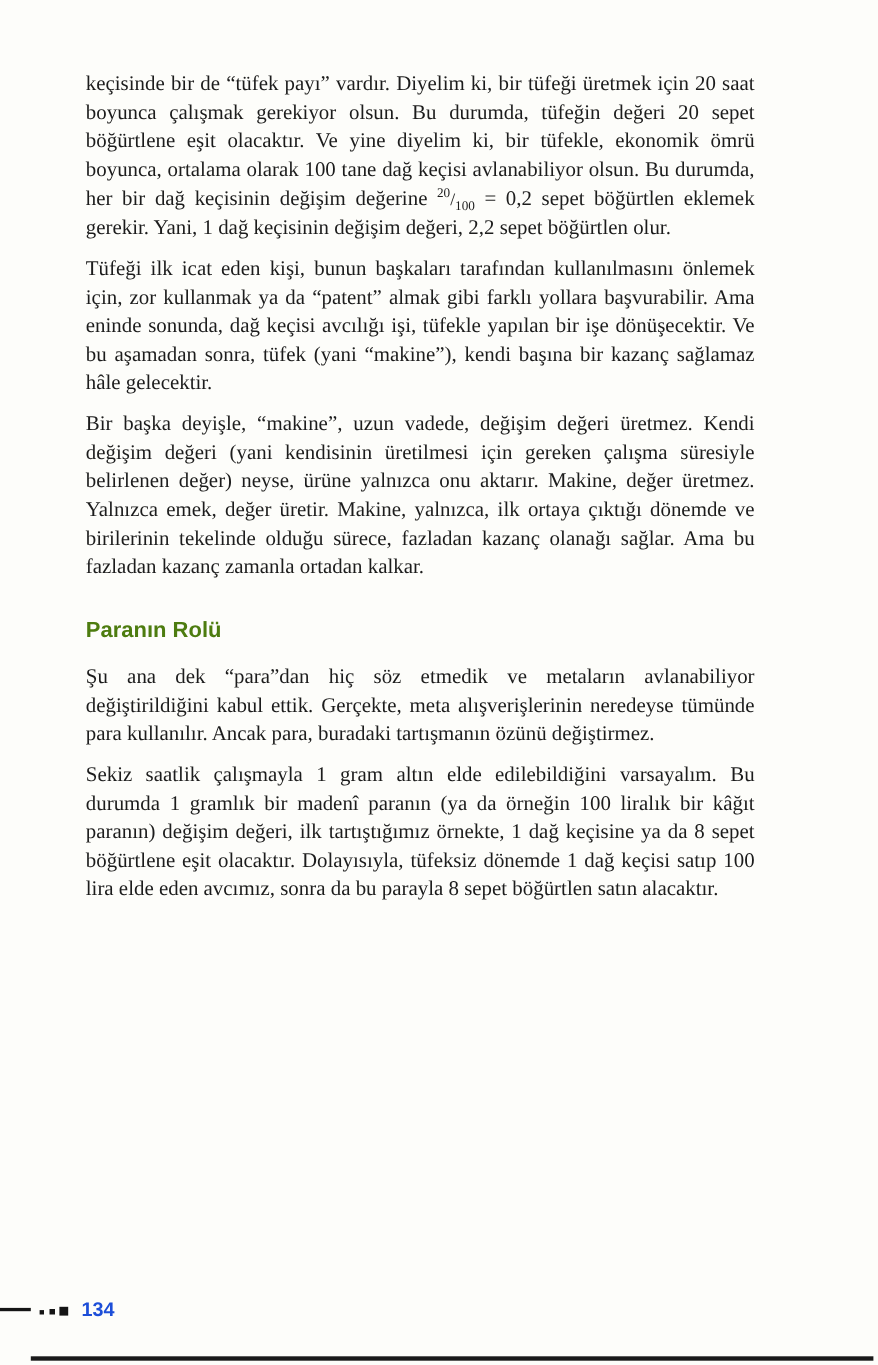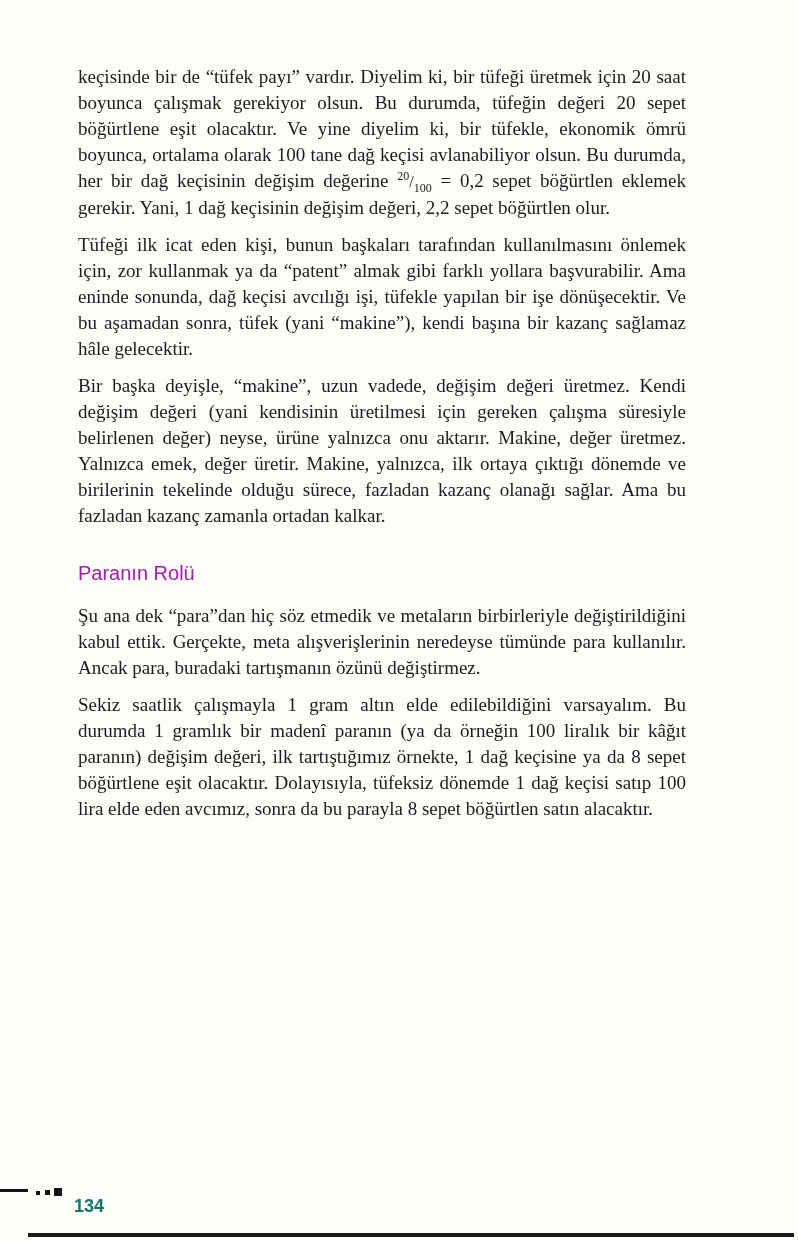--- a/index.html
+++ b/index.html
@@ -29,22 +29,22 @@
   .para {
     margin: 0 0 11px 0;
     font-size: 19px;
     line-height: 26px;
     text-align: justify;
     text-justify: inter-word;
   }
   .section-heading {
     font-family: "Liberation Sans", sans-serif;
     font-size: 20px;
-    font-weight: normal;
-    color: #a21caf;
+    font-weight: bold;
+    color: #4d7c0f;
     margin: 32px 0 18px 0;
     line-height: 24px;
   }
   .frac-num {
     font-size: 12px;
     line-height: 0;
     vertical-align: super;
   }
   .frac-slash {
     font-size: 16px;
@@ -76,22 +76,21 @@
   .sq1 { left: 36px; top: 13px; width: 4px; height: 4px; }
   .sq2 { left: 45px; top: 12px; width: 5px; height: 5px; }
   .sq3 { left: 54px; top: 10px; width: 8px; height: 8px; }
   .page-number {
     position: absolute;
     left: 74px;
     top: 2px;
     font-family: "Liberation Sans", sans-serif;
     font-weight: bold;
     font-size: 18px;
-    color: #0f766e;
-    margin-top: 16px;
+    color: #1d4ed8;
   }
   .bottom-edge {
     position: absolute;
     left: 28px;
     top: 1233px;
     width: 766px;
     height: 4px;
     background: #1a1a1a;
   }
 </style>
@@ -104,21 +103,21 @@
 
     <p class="para"><span>keçisinde bir de “tüfek payı” vardır. Diyelim ki, bir tüfeği üretmek için 20 saat boyunca çalışmak gerekiyor olsun. Bu durumda, tüfeğin değeri 20 sepet böğürtlene eşit olacaktır. Ve yine diyelim ki, bir tüfekle, ekonomik ömrü boyunca, ortalama olarak 100 tane dağ keçisi avlanabiliyor olsun. Bu durumda, her bir dağ keçisinin değişim değerine </span><sup class="frac-num">20</sup><span class="frac-slash">/</span><sub class="frac-den">100</sub><span> = 0,2 sepet böğürtlen eklemek gerekir. Yani, 1 dağ keçisinin değişim değeri, 2,2 sepet böğürtlen olur.</span></p>
 
 
     <p class="para">Tüfeği ilk icat eden kişi, bunun başkaları tarafından kullanılmasını önlemek için, zor kullanmak ya da “patent” almak gibi farklı yollara başvurabilir. Ama eninde sonunda, dağ keçisi avcılığı işi, tüfekle yapılan bir işe dönüşecektir. Ve bu aşamadan sonra, tüfek (yani “makine”), kendi başına bir kazanç sağlamaz hâle gelecektir.</p>
 
     <p class="para">Bir başka deyişle, “makine”, uzun vadede, değişim değeri üretmez. Kendi değişim değeri (yani kendisinin üretilmesi için gereken çalışma süresiyle belirlenen değer) neyse, ürüne yalnızca onu aktarır. Makine, değer üretmez. Yalnızca emek, değer üretir. Makine, yalnızca, ilk ortaya çıktığı dönemde ve birilerinin tekelinde olduğu sürece, fazladan kazanç olanağı sağlar. Ama bu fazladan kazanç zamanla ortadan kalkar.</p>
 
     <h2 class="section-heading">Paranın Rolü</h2>
 
-    <p class="para">Şu ana dek “para”dan hiç söz etmedik ve metaların birbirleriyle değiştirildiğini kabul ettik. Gerçekte, meta alışverişlerinin neredeyse tümünde para kullanılır. Ancak para, buradaki tartışmanın özünü değiştirmez.</p>
+    <p class="para">Şu ana dek “para”dan hiç söz etmedik ve metaların avlanabiliyor değiştirildiğini kabul ettik. Gerçekte, meta alışverişlerinin neredeyse tümünde para kullanılır. Ancak para, buradaki tartışmanın özünü değiştirmez.</p>
 
 
 
     <p class="para">Sekiz saatlik çalışmayla 1 gram altın elde edilebildiğini varsayalım. Bu durumda 1 gramlık bir madenî paranın (ya da örneğin 100 liralık bir kâğıt paranın) değişim değeri, ilk tartıştığımız örnekte, 1 dağ keçisine ya da 8 sepet böğürtlene eşit olacaktır. Dolayısıyla, tüfeksiz dönemde 1 dağ keçisi satıp 100 lira elde eden avcımız, sonra da bu parayla 8 sepet böğürtlen satın alacaktır.</p>
 
   </div>
 
   <div class="footer">
     <div class="footer-rule"></div>
     <span class="sq sq1"></span>

